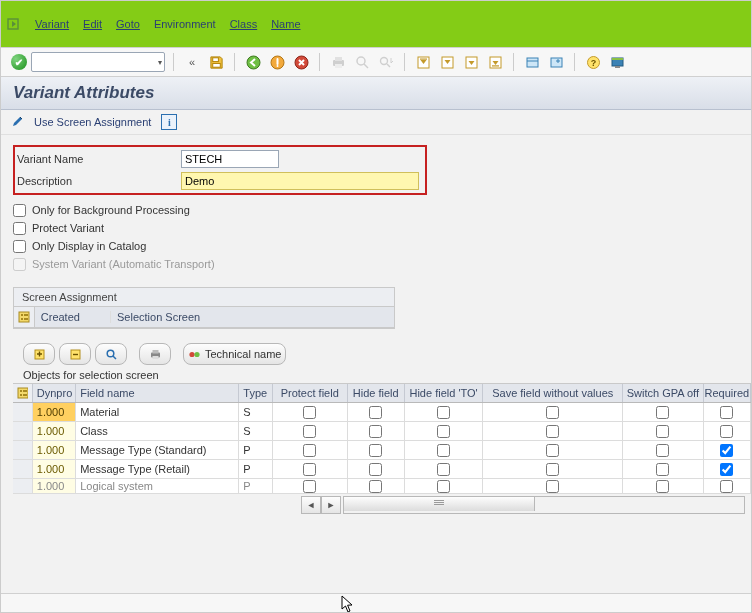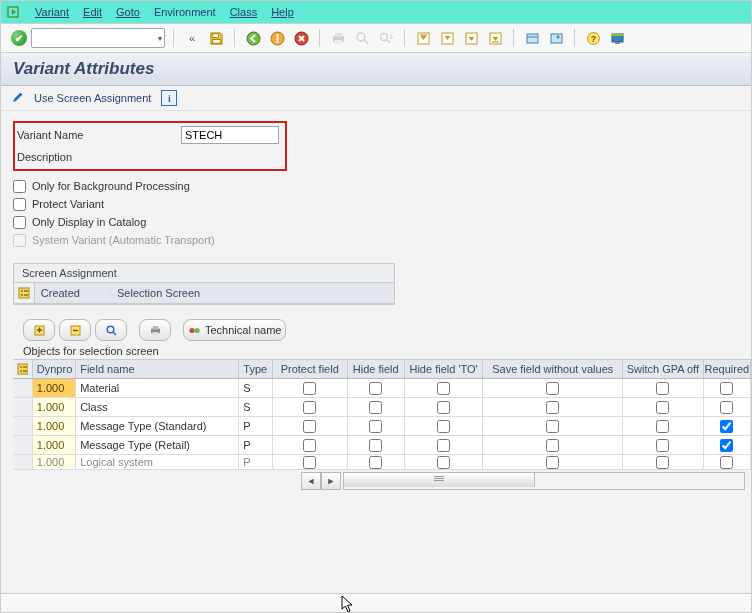--- a/index.html
+++ b/index.html
@@ -17,22 +17,22 @@
     position: relative;
     overflow: hidden;
     border:1px solid #ccc;
     box-sizing:border-box;
   }
   
   .menubar {
     display: flex;
     align-items: center;
     height: 22px;
-    padding: 0 6px;
-    background: #5eead4;
+    padding: 12px 6px;
+    background: #84cc16;
     border-bottom: 1px solid #d0d0d0;
     gap: 14px;
   }
   .menubar .menu-icon svg { display:block; }
   .menubar .menu-item {
     color: #2a3f73;
     cursor: default;
   }
   .menubar .menu-item .ul { text-decoration: underline; }
   
@@ -221,21 +221,21 @@
       <svg width="14" height="14" viewBox="0 0 14 14">
           <rect x="1" y="2" width="10" height="10" fill="none" stroke="#5a8f3a" stroke-width="1.4"></rect>
           <path d="M5 4 L9 7 L5 10 Z" fill="#5a8f3a"></path>
         </svg>
     </span>
     <span class="menu-item"><span class="ul">Variant</span></span>
     <span class="menu-item"><span class="ul">Edit</span></span>
     <span class="menu-item"><span class="ul">Goto</span></span>
     <span class="menu-item"><span>Environment</span></span>
     <span class="menu-item"><span class="ul">Class</span></span>
-    <span class="menu-item"><span class="ul">Help</span></span>
+    <span class="menu-item"><span class="ul">Name</span></span>
   </div>
 
   <div class="toolbar">
     <span class="green-check">✔</span>
     <div class="combo">
         <span class="arrow">▾</span>
       </div>
     <div class="sep"></div>
     <span class="tb-btn" style="color:#555;">«</span>
     <span class="tb-btn">
@@ -357,20 +357,21 @@
   </div>
 
   <div class="form-zone">
     <div class="highlight-box">
       <div class="form-row">
         <label>Variant Name</label>
         <input class="inp" style="width: 90px;" value="STECH">
       </div>
       <div class="form-row" style="margin-top:2px;">
         <label>Description</label>
+        <input class="inp inp-yellow" style="width: 230px;" value="Demo">
       </div>
     </div>
 
     <div class="checks">
       <div class="check-row">
           <input type="checkbox" style="">
           <span>Only for Background Processing</span>
         </div>
       <div class="check-row">
           <input type="checkbox" style="">

